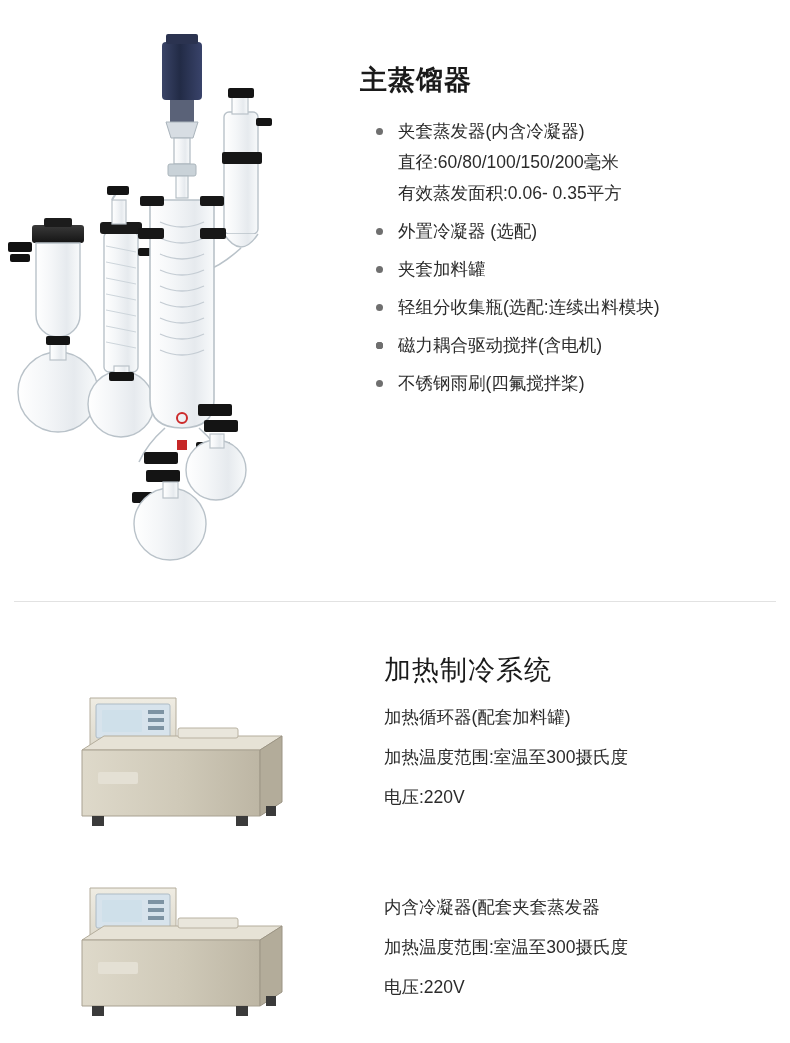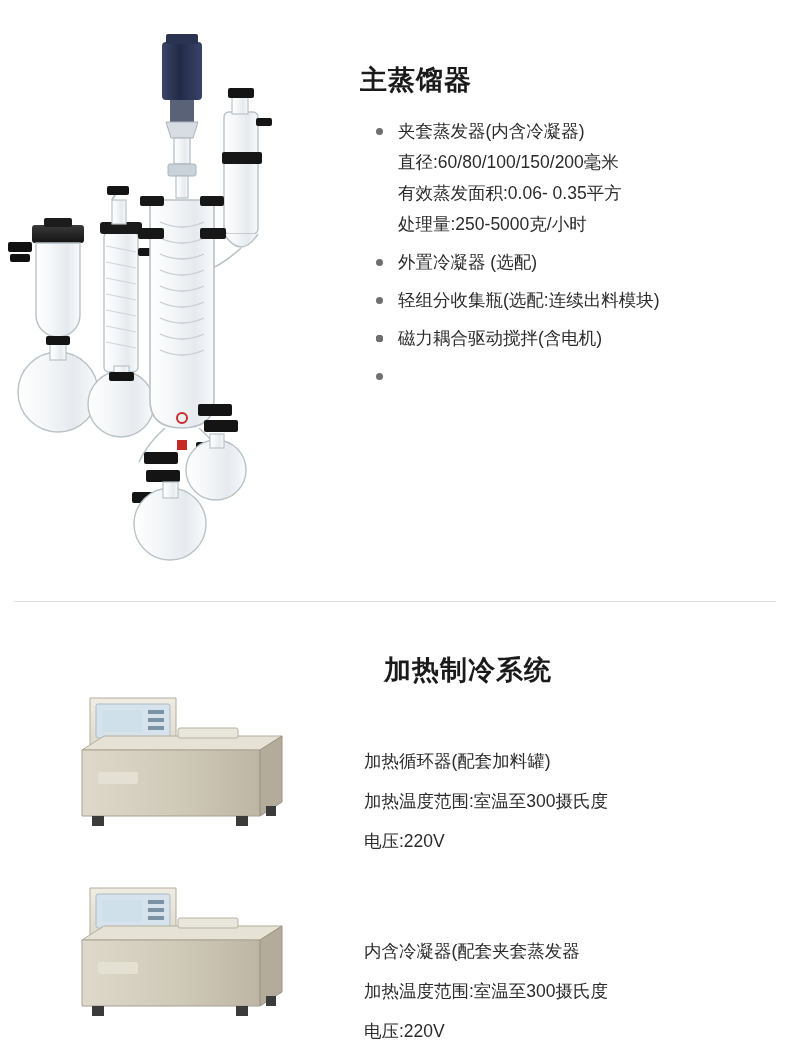--- a/index.html
+++ b/index.html
@@ -86,38 +86,37 @@
     position: absolute;
     top: 612px;
     left: 0;
     width: 790px;
   }
   .heat-title {
     position: absolute;
     left: 384px;
     top: 18px;
     font-size: 27px;
-    font-weight: bold;
+    font-weight: normal;
     letter-spacing: 1px;
     color: #1a1a1a;
   }
   .heat-block {
     position: absolute;
     left: 0;
     width: 790px;
     height: 175px;
   }
   .heat-block.b1 { top: 68px; }
   .heat-block.b2 { top: 258px; }
   .heat-text {
     position: absolute;
-    left: 364px;
+    left: 384px;
     top: 22px;
     width: 380px;
-    margin-top: 44px;
   }
   .heat-text p {
     margin: 0 0 9px 0;
     font-size: 17.5px;
     line-height: 31px;
     color: #2b2b2b;
   }
   .bath-wrap {
     position: absolute;
     left: 60px;
@@ -257,42 +256,46 @@
     </div>
 
     <div class="text-col">
       <h2 class="sec-title">主蒸馏器</h2>
       <ul class="spec-list">
         <li>
           <span class="bullet"></span>
           <span>夹套蒸发器(内含冷凝器)</span>
           <span class="sub">直径:60/80/100/150/200毫米</span>
           <span class="sub">有效蒸发面积:0.06- 0.35平方</span>
-          <span class="sub">处理量:250-5000克/小时</span>
         </li>
         <li>
           <span class="bullet"></span>
           <span>外置冷凝器 (选配)</span>
         </li>
         <li>
           <span class="bullet"></span>
+          <span>夹套加料罐</span>
+        </li>
+        <li>
+          <span class="bullet"></span>
           <span>轻组分收集瓶(选配:连续出料模块)</span>
         </li>
         <li>
           <span class="bullet"></span>
         </li>
         <li>
           <span class="bullet"></span>
         </li>
         <li>
           <span class="bullet"></span>
           <span>磁力耦合驱动搅拌(含电机)</span>
         </li>
         <li>
           <span class="bullet"></span>
+          <span>不锈钢雨刷(四氟搅拌桨)</span>
         </li>
       </ul>
     </div>
   </div>
 
   <div class="divider"></div>
 
   <div class="section-heat">
     <h2 class="heat-title">加热制冷系统</h2>
 

